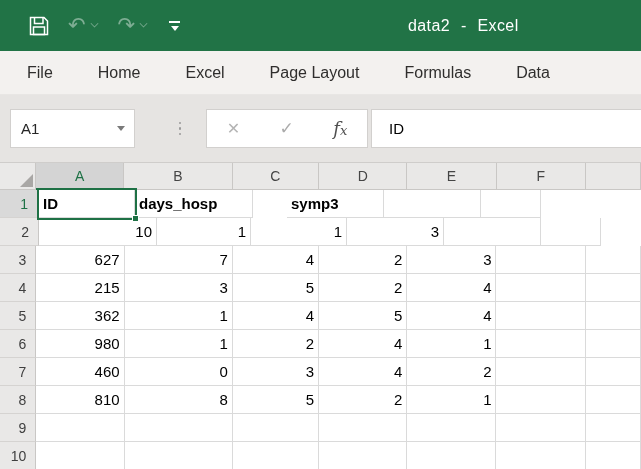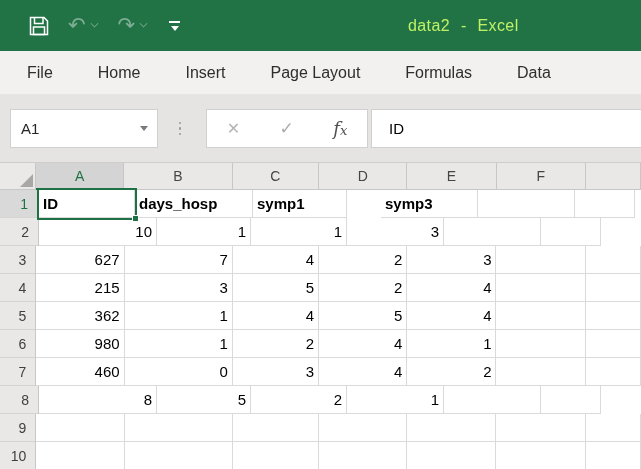--- a/index.html
+++ b/index.html
@@ -9,29 +9,29 @@
 
   
   .titlebar { position:absolute; left:0; top:0; width:641px; height:51px; background:#217346; }
   .qat { position:absolute; left:28px; top:0; height:51px; display:flex; align-items:center; }
   .qat-save { width:22px; height:22px; margin-right:18px; }
   .qat-undo, .qat-redo { font-size:21px; line-height:21px; color:rgba(255,255,255,0.42); margin-right:3px; font-family:"DejaVu Sans",sans-serif; }
   .qat-chev { width:7px; height:7px; border-right:1.5px solid rgba(255,255,255,0.42); border-bottom:1.5px solid rgba(255,255,255,0.42); transform:rotate(45deg) scale(0.8); margin:-4px 20px 0 2px; }
   .qat-more { display:flex; flex-direction:column; align-items:center; margin-left:2px; }
   .qat-more .bar { width:11px; height:0; border-top:2px solid #fff; margin-bottom:3px; }
   .qat-more .tri { width:0; height:0; border-left:4.5px solid transparent; border-right:4.5px solid transparent; border-top:5px solid #fff; }
-  .win-title { position:absolute; left:408px; top:0; height:65px; line-height:51px; color:#bef264; font-size:16px; letter-spacing:0.4px; word-spacing:6px; }
+  .win-title { position:absolute; left:408px; top:0; height:65px; line-height:51px; color:#ffffff; font-size:16px; letter-spacing:0.4px; word-spacing:6px; }
 
   
   .ribbon { position:absolute; left:0; top:51px; width:641px; height:44px; background:#f3f1ef; display:flex; align-items:center; padding-left:27px; border-bottom:1px solid #e8e6e4; }
   .rtab { font-size:16px; color:#2f2e2d; margin-right:45px; white-space:nowrap; cursor:default; }
 
   
   .fbar { position:absolute; left:0; top:95px; width:641px; height:68px; background:#e6e4e2; border-bottom:1px solid #cfcdcb; }
-  .namebox { position:absolute; left:10px; top:14px; width:148px; height:39px; background:#fff; border:1px solid #d2d0ce; display:flex; align-items:center; }
+  .namebox { position:absolute; left:10px; top:14px; width:125px; height:39px; background:#fff; border:1px solid #d2d0ce; display:flex; align-items:center; }
   .namebox .ref { padding-left:10px; font-size:15px; color:#262626; flex:1; }
   .nb-arrow { width:0; height:0; border-left:4.5px solid transparent; border-right:4.5px solid transparent; border-top:5px solid #7a7a7a; margin-right:9px; }
   .dots { position:absolute; left:176px; top:14px; height:39px; display:flex; flex-direction:column; justify-content:center; align-items:center; gap:3px; width:8px; }
   .dots i { width:2.5px; height:2.5px; border-radius:50%; background:#9a9a9a; }
   .fxgroup { position:absolute; left:206px; top:14px; width:162px; height:39px; background:#fff; border:1px solid #d2d0ce; display:flex; align-items:center; justify-content:space-around; }
   .btn-x { color:#b4b4b4; font-size:16px; }
   .btn-check { color:#ababab; font-size:17px; }
   .btn-fx { color:#4f4f4f; font-size:18px; font-family:"DejaVu Serif",serif; font-style:italic; }
   .btn-fx .fsmall { font-size:13px; }
   .finput { position:absolute; left:371px; top:14px; width:270px; height:39px; background:#fff; border:1px solid #d2d0ce; border-right:none; display:flex; align-items:center; }
@@ -75,21 +75,21 @@
           <span class="bar"></span>
           <span class="tri"></span>
         </span>
     </div>
     <div class="win-title">data2 - Excel</div>
   </div>
 
   <div class="ribbon">
     <span class="rtab">File</span>
     <span class="rtab">Home</span>
-    <span class="rtab">Insert</span>
+    <span class="rtab">Excel</span>
     <span class="rtab">Page Layout</span>
     <span class="rtab">Formulas</span>
     <span class="rtab">Data</span>
   </div>
 
   <div class="fbar">
     <div class="namebox">
       <span class="ref">A1</span>
       <span class="nb-arrow"></span>
     </div>
@@ -119,21 +119,20 @@
         <div class="colhdr" style="width: 96px;">D</div>
         <div class="colhdr" style="width: 97px;">E</div>
         <div class="colhdr" style="width: 97px;">F</div>
         <div class="colhdr" style="width: 60px;"></div>
       </div>
     <div id="rows-container">
         <div class="row bold">
           <div class="gutter sel">1</div>
           <div class="cell" style="width: 96px;">ID</div>
           <div class="cell" style="width: 118px;">days_hosp</div>
-          <div class="cell" style="width: 94px;">symp1</div>
           <div class="cell" style="width: 97px; margin-left: 34px;">symp3</div>
           <div class="cell" style="width: 97px;"></div>
           <div class="cell" style="width: 60px;"></div>
         </div>
         <div class="row">
           <div class="gutter">2</div>
           <div class="cell num" style="width: 118px;">10</div>
           <div class="cell num" style="width: 94px;">1</div>
           <div class="cell num" style="width: 96px;">1</div>
           <div class="cell num" style="width: 97px;">3</div>
@@ -185,20 +184,21 @@
           <div class="cell num" style="width: 96px;">460</div>
           <div class="cell num" style="width: 118px;">0</div>
           <div class="cell num" style="width: 94px;">3</div>
           <div class="cell num" style="width: 96px;">4</div>
           <div class="cell num" style="width: 97px;">2</div>
           <div class="cell" style="width: 97px;"></div>
           <div class="cell" style="width: 60px;"></div>
         </div>
         <div class="row">
           <div class="gutter">8</div>
+          <div class="cell num" style="width: 96px;">810</div>
           <div class="cell num" style="width: 118px;">8</div>
           <div class="cell num" style="width: 94px;">5</div>
           <div class="cell num" style="width: 96px;">2</div>
           <div class="cell num" style="width: 97px;">1</div>
           <div class="cell" style="width: 97px;"></div>
           <div class="cell" style="width: 60px;"></div>
         </div>
         <div class="row">
           <div class="gutter">9</div>
           <div class="cell" style="width: 96px;"></div>

